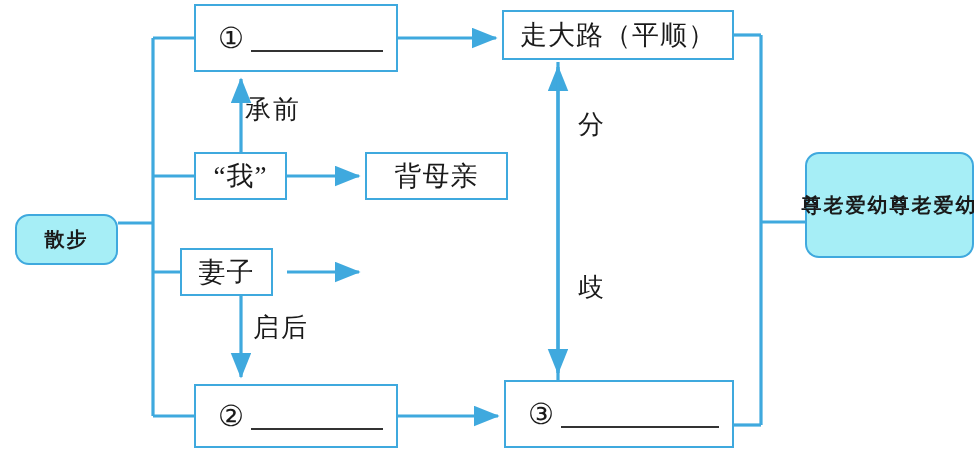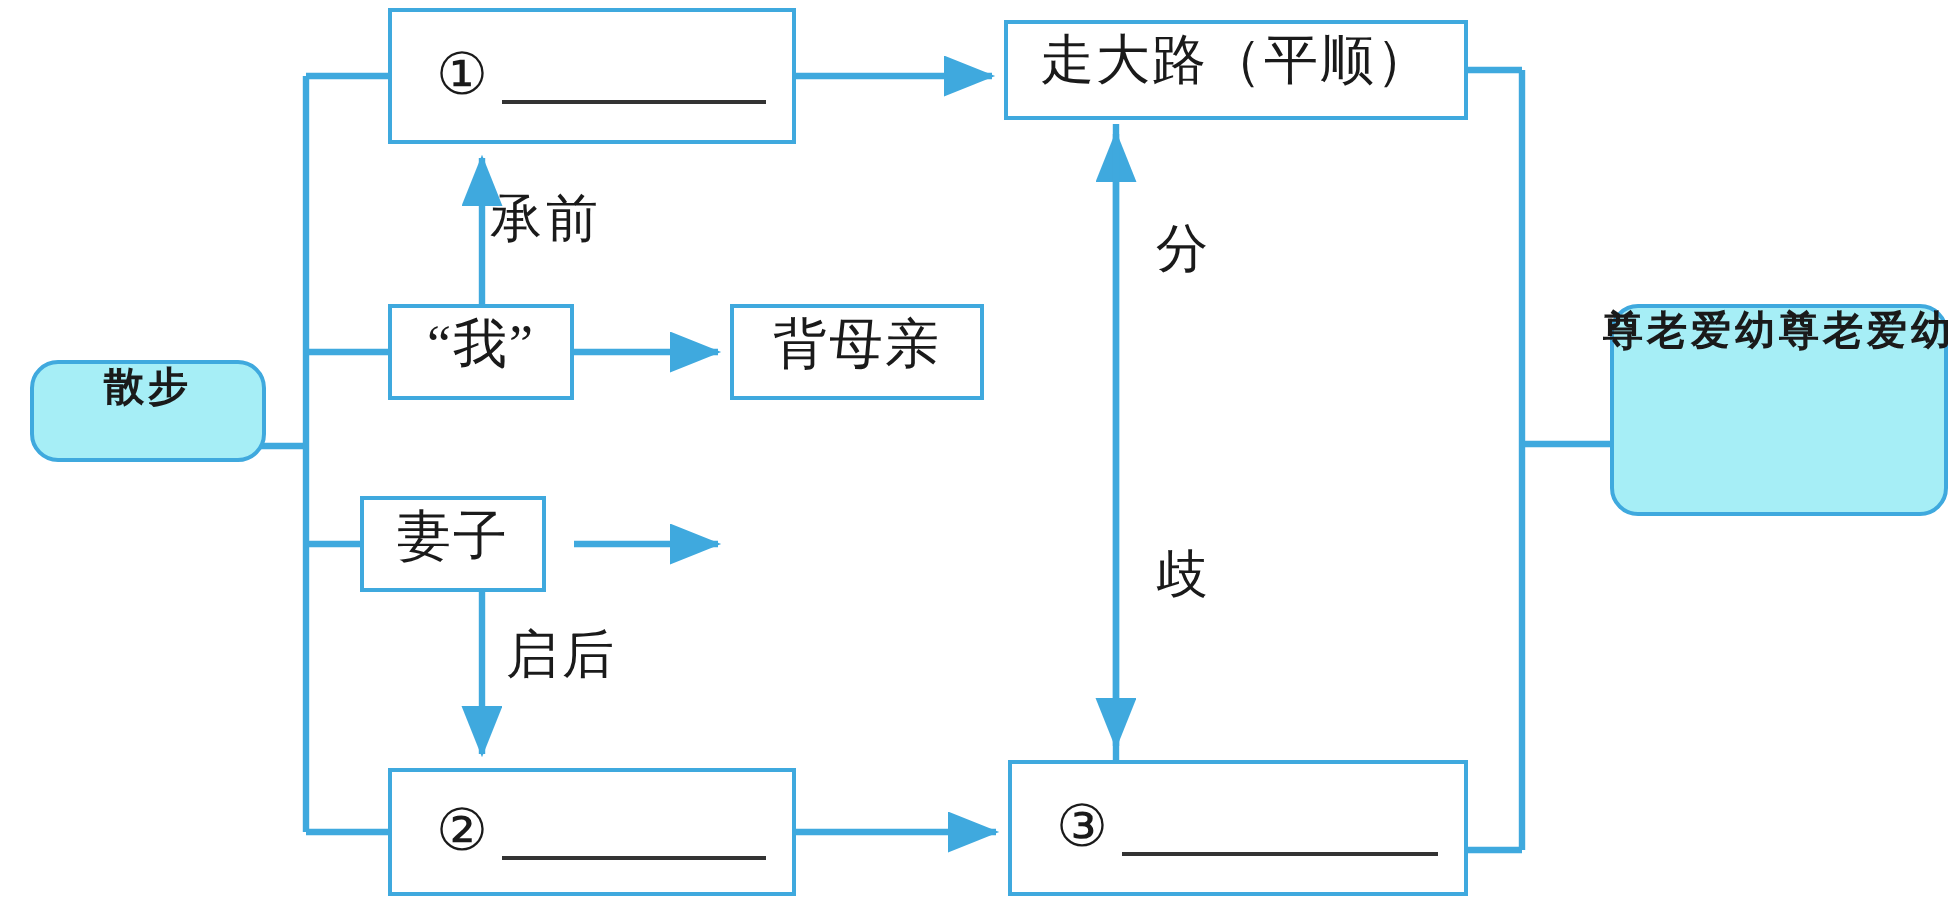--- a/index.html
+++ b/index.html
@@ -21,21 +21,21 @@
     position: absolute;
     left: 0;
     top: 0;
     width: 974px;
     height: 456px;
   }
   .node {
     position: absolute;
     box-sizing: border-box;
     display: flex;
-    align-items: flex-start;
+    align-items: center;
     justify-content: center;
     color: #1a1a1a;
     white-space: nowrap;
   }
   .rect-node {
     border: 2px solid #3fa9de;
     background: #ffffff;
     font-size: 27px;
     letter-spacing: 1px;
   }
@@ -119,36 +119,36 @@
       <path d="M241,296 L241,377" marker-end="url(#arrow-down)"></path>
       <path d="M558,380 L558,67" marker-end="url(#arrow-up2)"></path>
       <path d="M558,62 L558,373" marker-end="url(#arrow-down2)"></path>
       <path d="M734,35 L761,35"></path>
       <path d="M734,425 L761,425"></path>
       <path d="M761,35 L761,425"></path>
       <path d="M761,222 L805,222"></path>
     </g>
   </svg>
 
-  <div class="node pill-node" style="left:15px; top:180px; width:118px; height:51px;">
+  <div class="node pill-node" style="left:15px; top:214px; width:103px; height:51px;">
     <span>散步</span>
   </div>
 
   <div class="node rect-node blank-node" style="left:194px; top:4px; width:204px; height:68px;">
     <span class="blank-inner">
       <span class="circled-num">①</span>
       <span class="blank-rule" style="width:132px;"></span>
     </span>
   </div>
 
   <div class="node rect-node" style="left:194px; top:152px; width:93px; height:48px;">
     <span>“我”</span>
   </div>
 
-  <div class="node rect-node" style="left:365px; top:152px; width:127px; height:48px;">
+  <div class="node rect-node" style="left:365px; top:152px; width:143px; height:48px;">
     <span>背母亲</span>
   </div>
 
   <div class="node rect-node" style="left:180px; top:248px; width:93px; height:48px;">
     <span>妻子</span>
   </div>
 
 
   <div class="node rect-node blank-node" style="left:194px; top:384px; width:204px; height:64px;">
     <span class="blank-inner">

